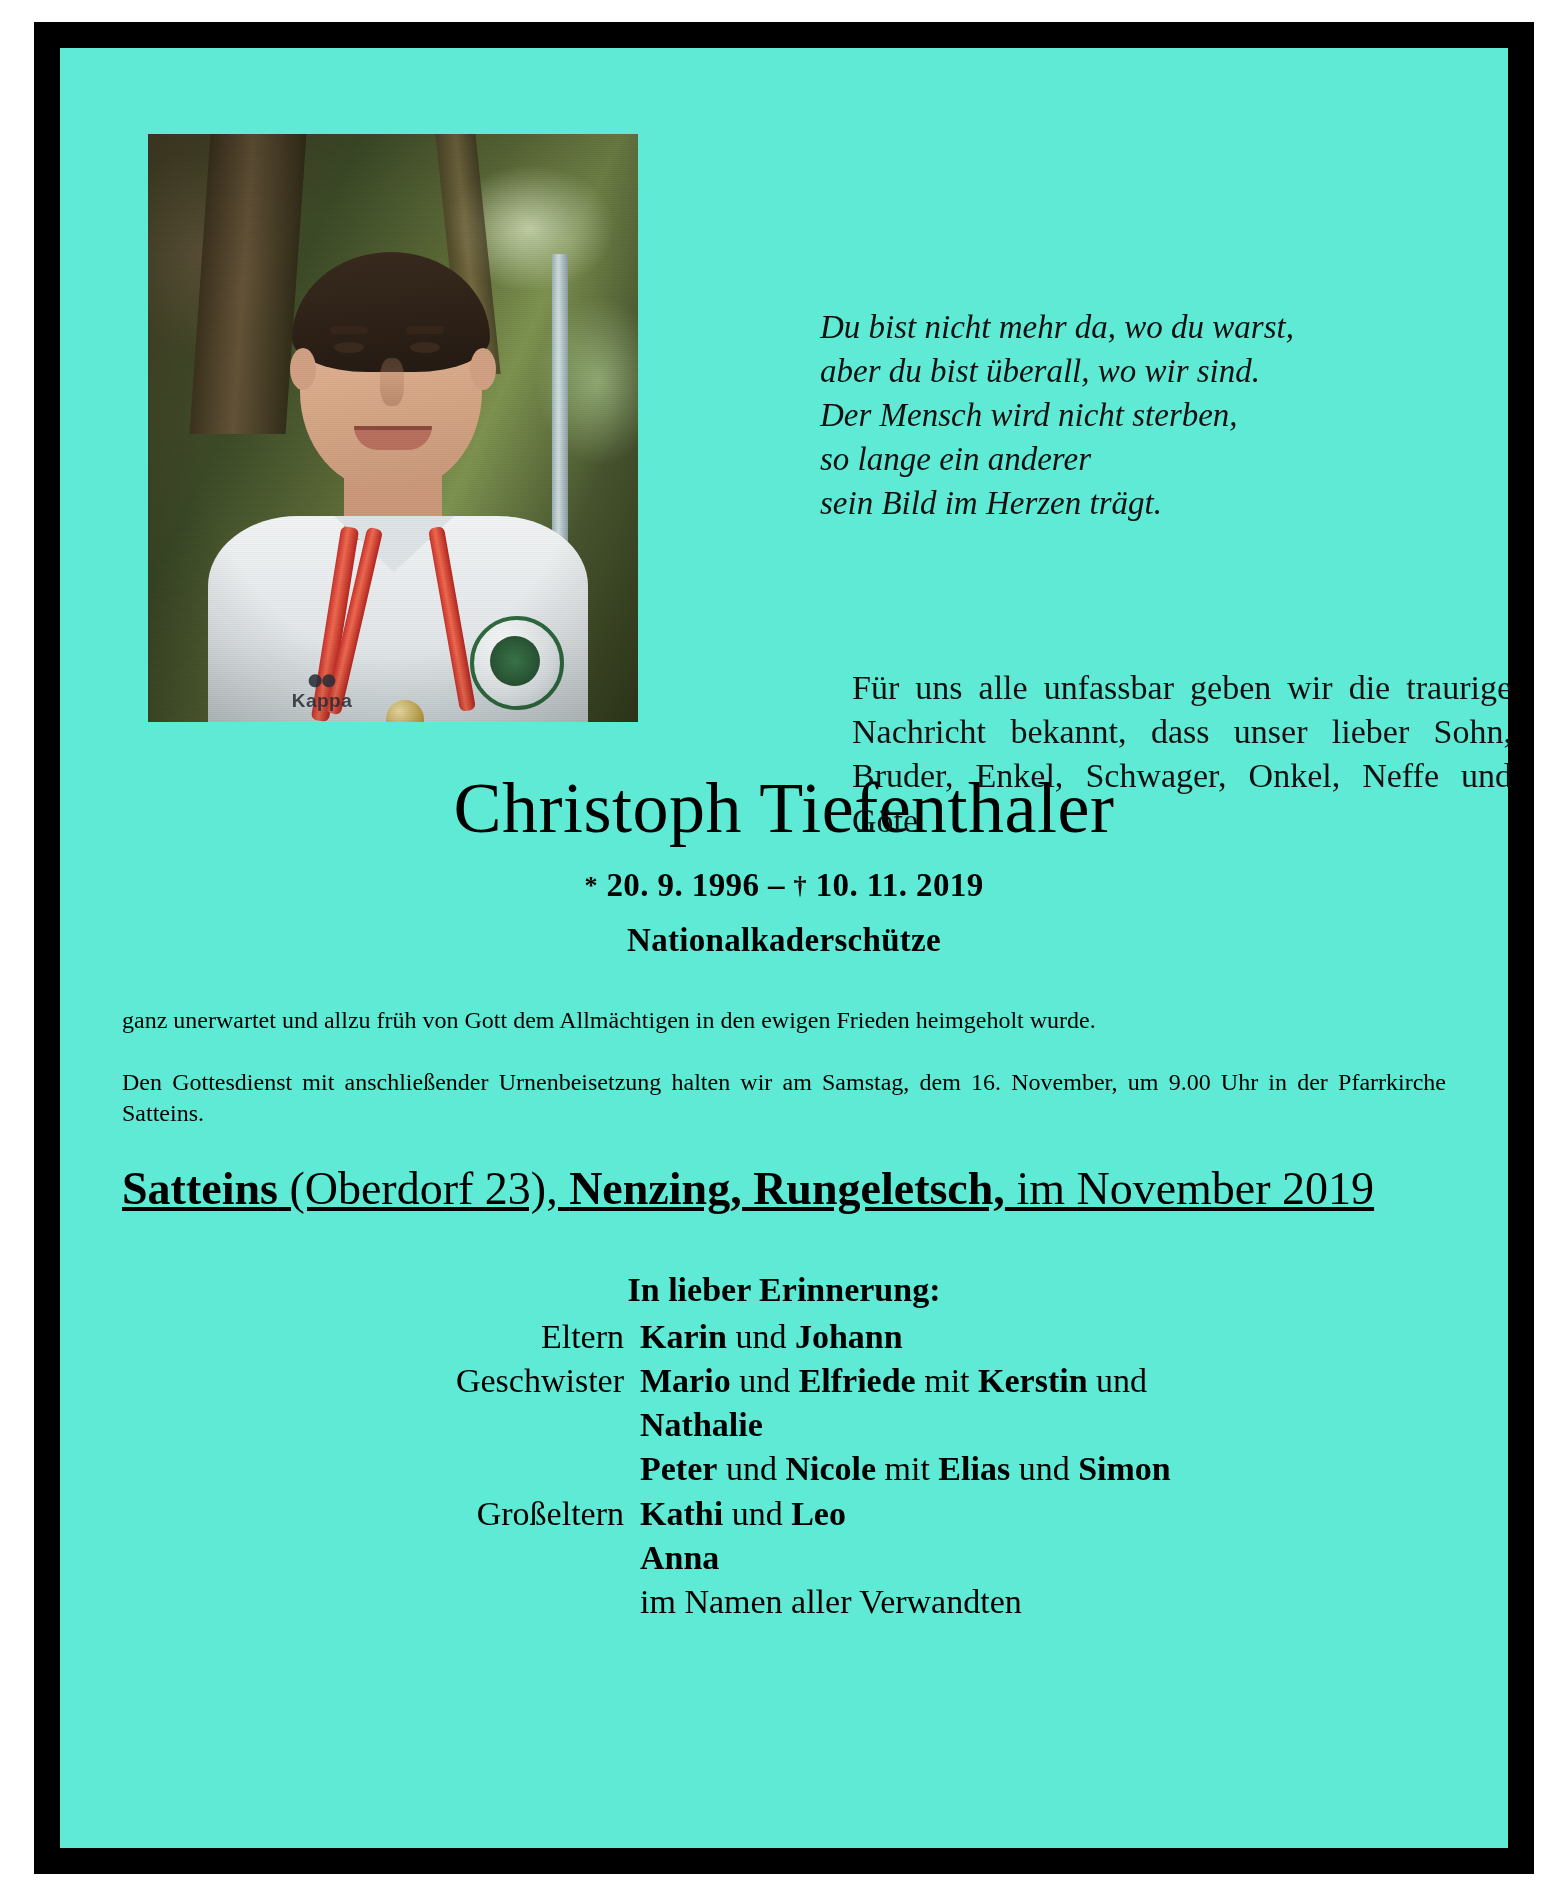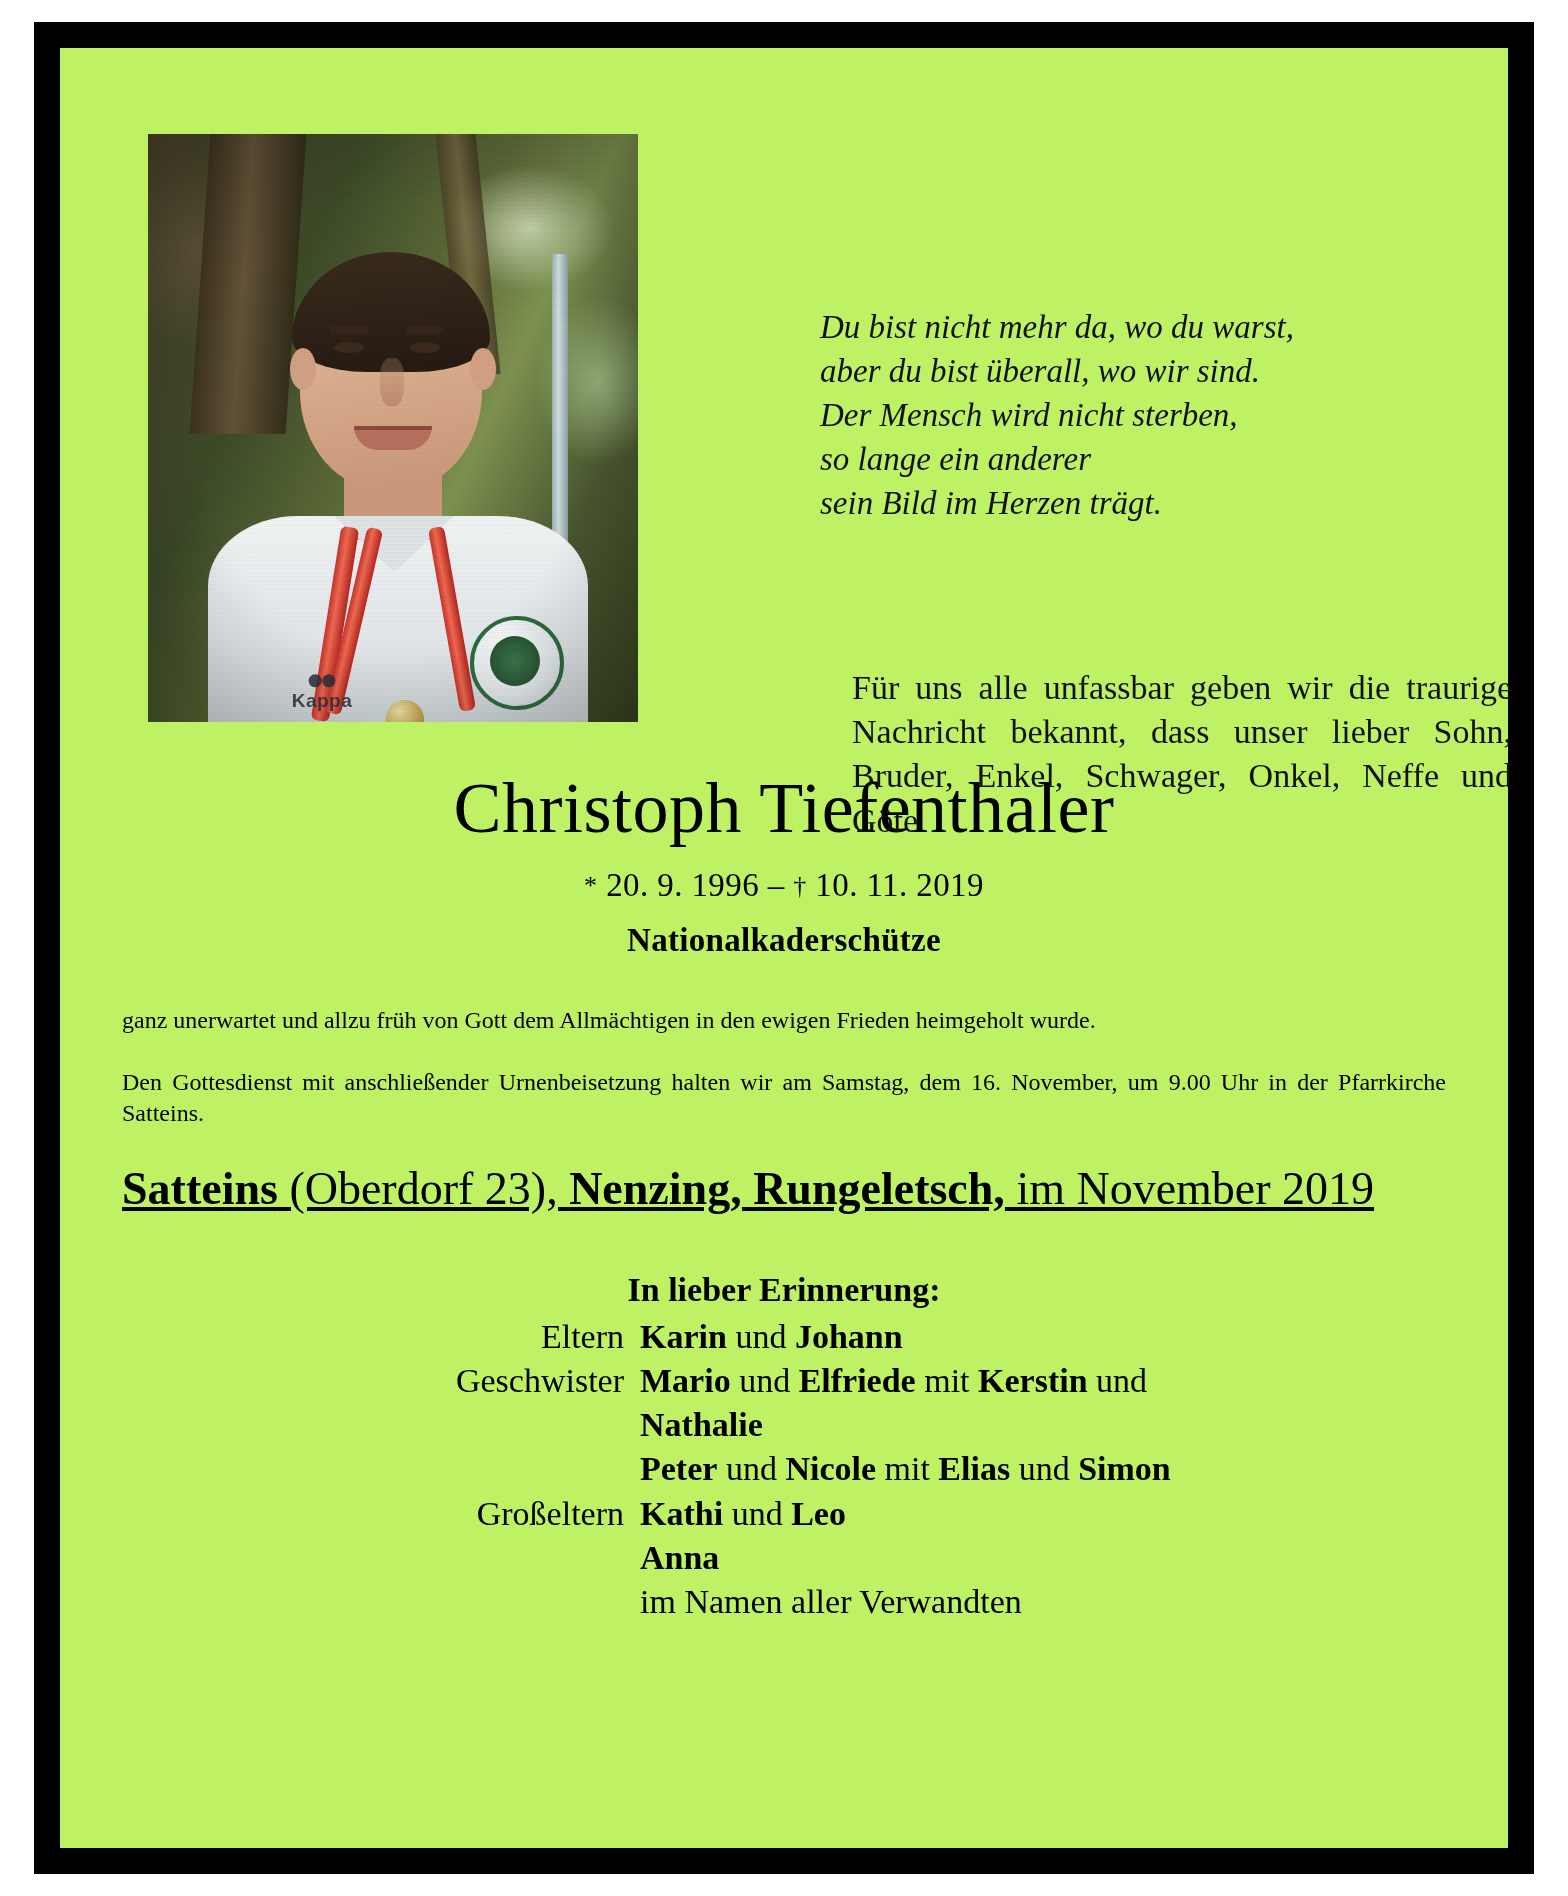--- a/index.html
+++ b/index.html
@@ -25,21 +25,21 @@
 
   
   .obituary-card {
     position: absolute;
     left: 34px;
     top: 22px;
     width: 1500px;
     height: 1852px;
     box-sizing: border-box;
     border: 26px solid #000000;
-    background: #bef264;
+    background: #5eead4;
   }
 
   .inner {
     position: relative;
     width: 100%;
     height: 100%;
     box-sizing: border-box;
     padding: 0;
   }
 
@@ -293,21 +293,21 @@
     text-align: center;
     font-size: 72px;
     line-height: 1.02;
     letter-spacing: 0.5px;
     margin-top: 24px;
     white-space: nowrap;
   }
   .dates {
     text-align: center;
     font-size: 33px;
-    font-weight: normal;
+    font-weight: bold;
     margin-top: 22px;
     letter-spacing: .4px;
   }
   .dates .sym { font-size: 26px; vertical-align: 2px; }
   .role {
     text-align: center;
     font-size: 33px;
     font-weight: bold;
     margin-top: 18px;
     letter-spacing: .3px;

